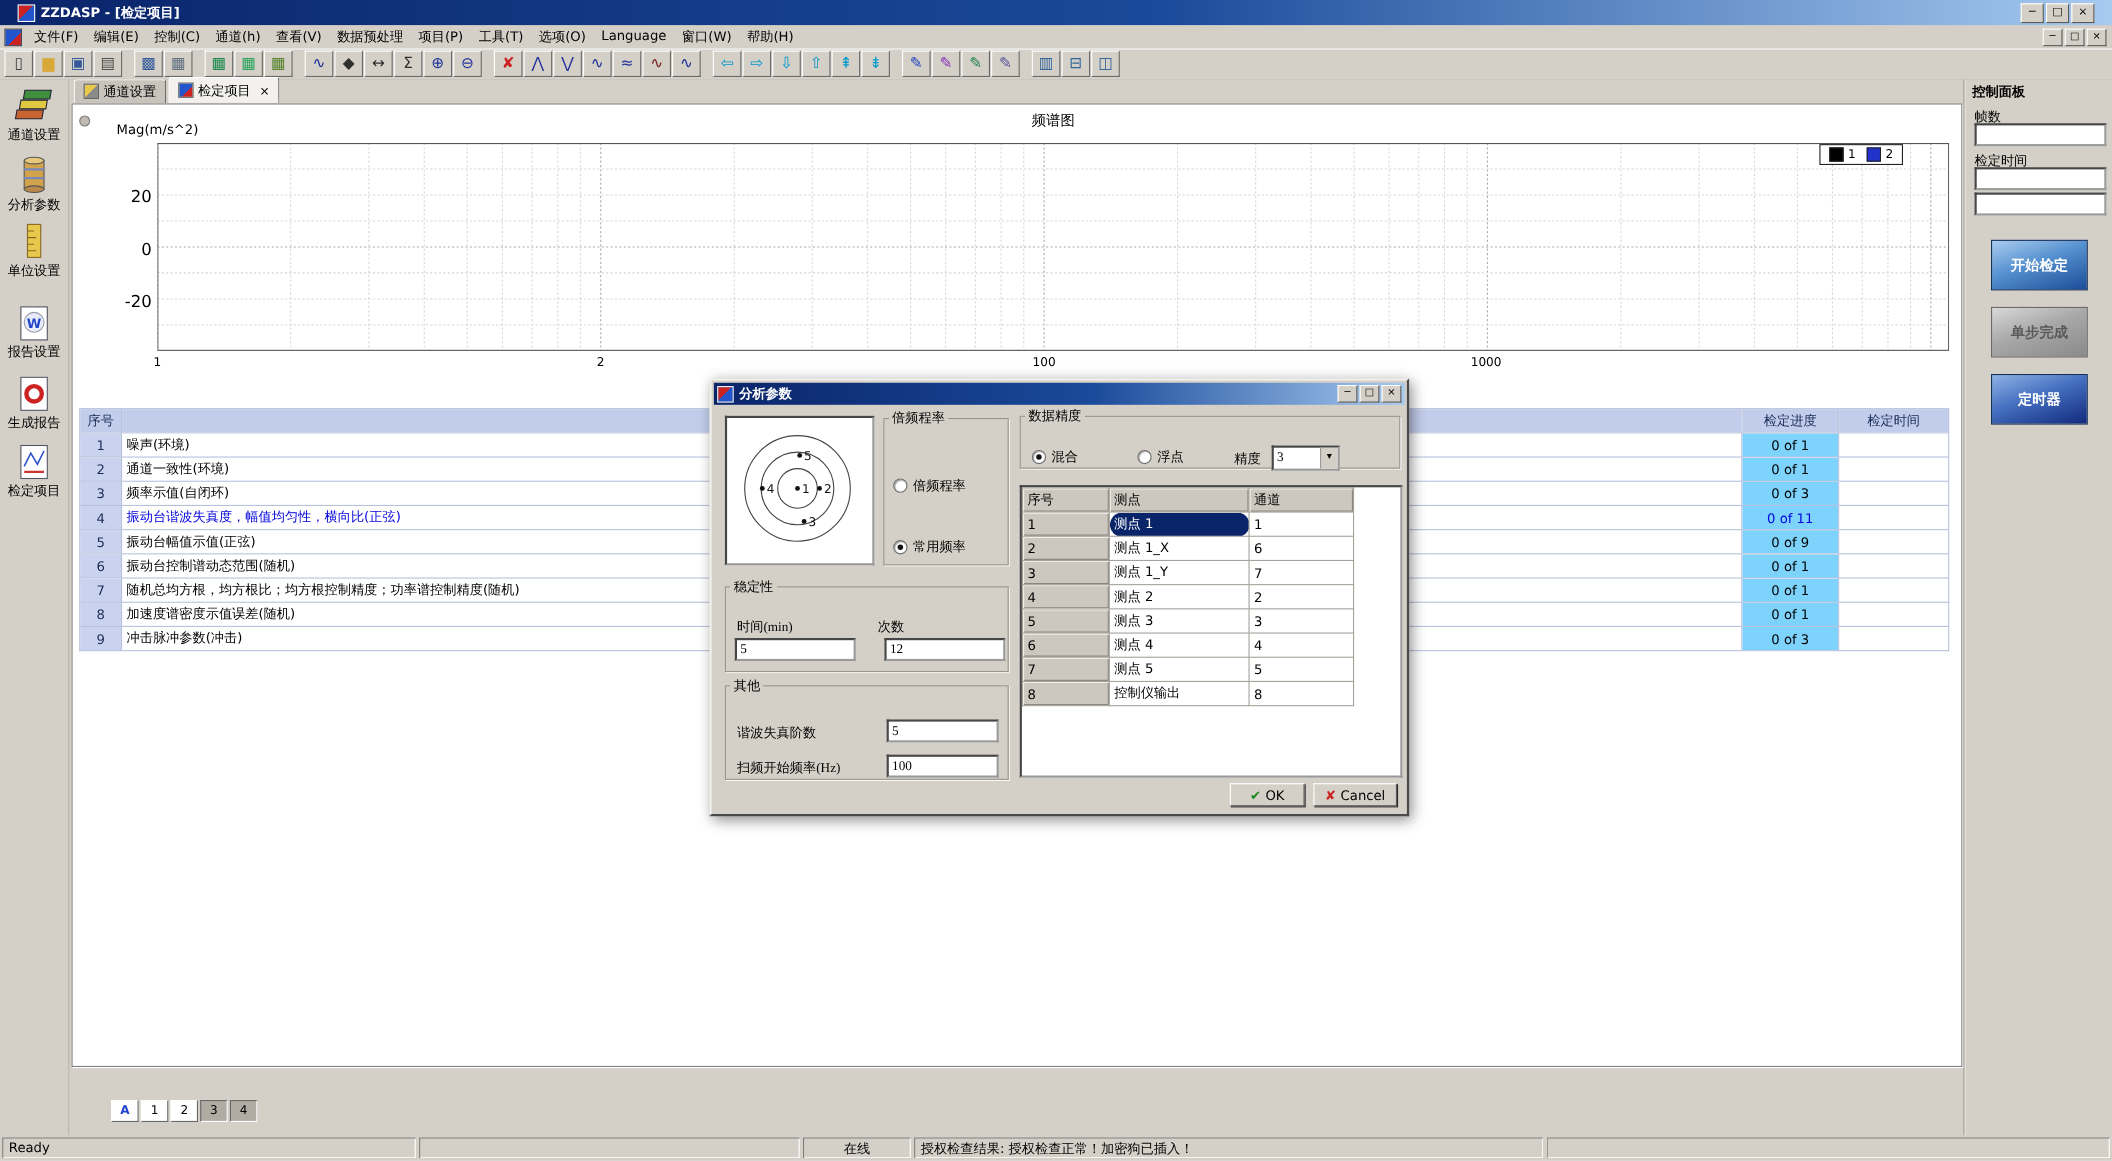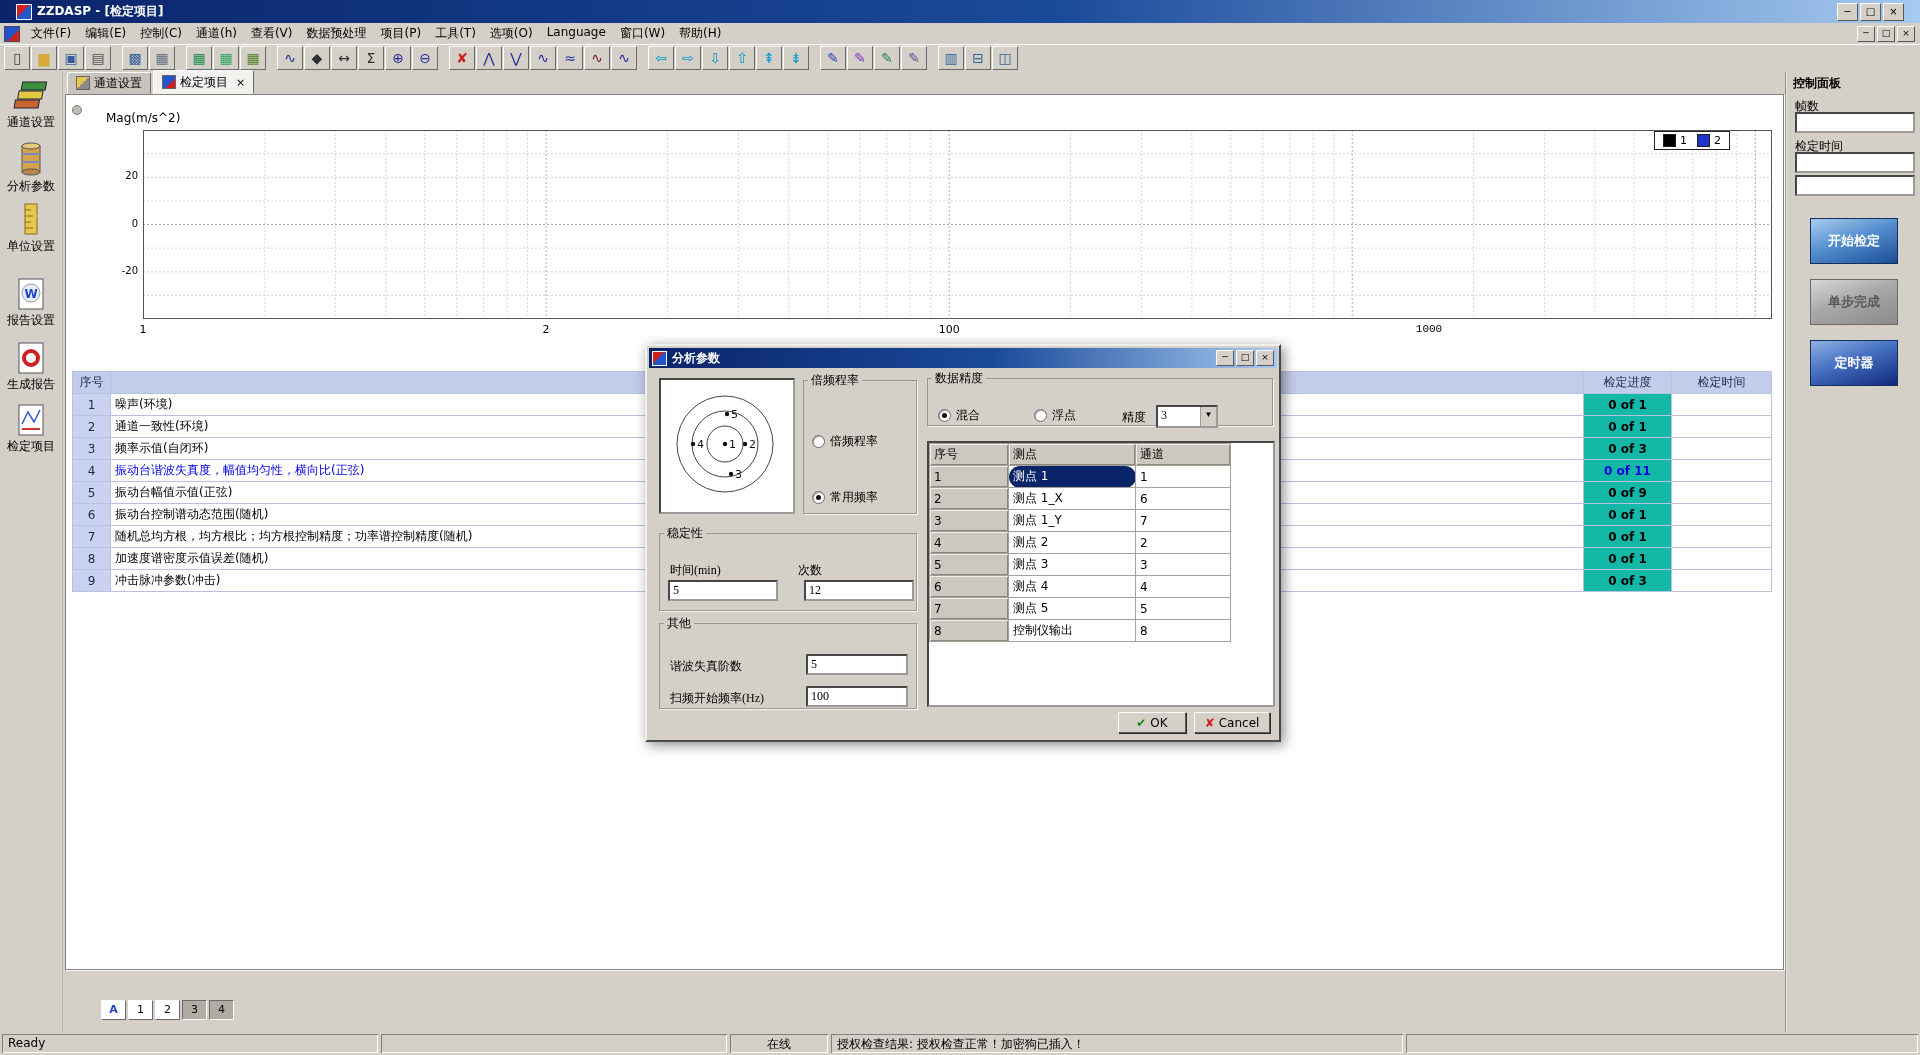--- a/index.html
+++ b/index.html
@@ -49,34 +49,34 @@
   .dtab-close{margin-left:4px;font-size:11px;line-height:11px;}
   #content{position:absolute;left:2px;right:2px;top:22px;height:874px;background:#fff;
     border:1px solid #808080;box-shadow:1px 1px 0 #fff;}
   
   #chart-region{position:absolute;left:0;top:0;right:0;height:250px;}
   .panel-dot{position:absolute;left:6px;top:10px;width:8px;height:8px;border-radius:50%;
     background:#c0bcb4;border:1px solid #7a7a7a;}
   .chart-title{position:absolute;left:77px;top:6px;width:1629px;text-align:center;font-size:13px;}
   .chart-ylabel{position:absolute;left:40px;top:16px;font-size:12px;}
   #plot-svg{position:absolute;left:77px;top:35px;background:#fff;}
-  .ytick{position:absolute;left:40px;width:32px;text-align:right;font-size:10px;}
+  .ytick{position:absolute;left:40px;width:32px;text-align:right;font-size:15px;}
   .xtick{position:absolute;top:228px;transform:translateX(-50%);font-size:11px;}
   #legend{position:absolute;left:1588px;top:36px;display:flex;gap:10px;align-items:center;
     background:#fff;border:1px solid #222;padding:2px 8px;}
   .lg-item{display:flex;align-items:center;gap:4px;}
   .lg-sq{width:11px;height:11px;display:inline-block;border:1px solid #222;}
   .lg-lb{font-size:11px;}
   
   #main-table{position:absolute;left:6px;top:276px;width:1700px;border-collapse:collapse;table-layout:fixed;}
   #main-table th,#main-table td{border:1px solid #b9c2dd;height:21px;padding:0 4px;overflow:hidden;white-space:nowrap;}
   #main-table th{background:#c2cdeb;color:#1a2a55;font-weight:normal;}
   .cell-num{background:#c9d3ef;text-align:center;color:#1a2a55;}
   .cell-desc{background:#fff;text-align:left;}
-  .cell-prog{background:#14b8a6;text-align:center;font-weight:bold;}
+  .cell-prog{background:#7dd3fc;text-align:center;}
   .cell-time{background:#fff;}
   tr.hl .cell-desc,tr.hl .cell-prog{color:#0000dd;}
   
   #page-tabs-row{position:absolute;left:38px;top:928px;height:20px;display:flex;gap:2px;}
   .ptab{min-width:15px;height:18px;padding:0 4px;text-align:center;line-height:17px;background:#fff;
     border:1px solid;border-color:#fff #6a6a6a #6a6a6a #fff;font-size:11px;}
   .ptab.letter{color:#2244cc;font-weight:bold;background:#fff;}
   .ptab.pressed{background:#b0aca4;border-color:#6a6a6a #fff #fff #6a6a6a;}
   
   #control-panel{position:absolute;right:0;top:0;width:133px;bottom:0;border-left:2px groove #e8e4dc;}
@@ -291,20 +291,21 @@
           <span class="dtab-ico ico-vi"></span>
           <span>检定项目</span>
           <span class="dtab-close">×</span>
         </div>
       </div>
 
       <div id="content">
 
         <div id="chart-region">
           <span class="panel-dot"></span>
+          <div class="chart-title">频谱图</div>
           <div class="chart-ylabel">Mag(m/s^2)</div>
           <svg id="plot-svg" width="1629" height="189">
               <line x1="0.0" y1="0" x2="0.0" y2="189" stroke="#a8aeb6" stroke-dasharray="2,2"></line>
               <line x1="121.3" y1="0" x2="121.3" y2="189" stroke="#d4d8dc" stroke-dasharray="2,2"></line>
               <line x1="192.3" y1="0" x2="192.3" y2="189" stroke="#d4d8dc" stroke-dasharray="2,2"></line>
               <line x1="242.7" y1="0" x2="242.7" y2="189" stroke="#d4d8dc" stroke-dasharray="2,2"></line>
               <line x1="281.7" y1="0" x2="281.7" y2="189" stroke="#d4d8dc" stroke-dasharray="2,2"></line>
               <line x1="313.7" y1="0" x2="313.7" y2="189" stroke="#d4d8dc" stroke-dasharray="2,2"></line>
               <line x1="340.6" y1="0" x2="340.6" y2="189" stroke="#d4d8dc" stroke-dasharray="2,2"></line>
               <line x1="364.0" y1="0" x2="364.0" y2="189" stroke="#d4d8dc" stroke-dasharray="2,2"></line>
@@ -348,21 +349,21 @@
             </svg>
           <div id="y-ticks">
               <span class="ytick" style="top: 75.25px;">20</span>
               <span class="ytick" style="top: 122.5px;">0</span>
               <span class="ytick" style="top: 169.75px;">-20</span>
             </div>
           <div id="x-ticks">
               <span class="xtick" style="left: 77px;">1</span>
               <span class="xtick" style="left: 480.079px;">2</span>
               <span class="xtick" style="left: 883.158px;">100</span>
-              <span class="xtick" style="left: 1363px; font-family: Liberation Mono, monospace;">1000</span>
+              <span class="xtick" style="left: 1285px;">1000</span>
             </div>
           <div id="legend">
               <span class="lg-item">
                 <span class="lg-sq" style="background: rgb(0, 0, 0);"></span>
                 <span class="lg-lb">1</span>
               </span>
               <span class="lg-item">
                 <span class="lg-sq" style="background: rgb(34, 51, 204);"></span>
                 <span class="lg-lb">2</span>
               </span>

